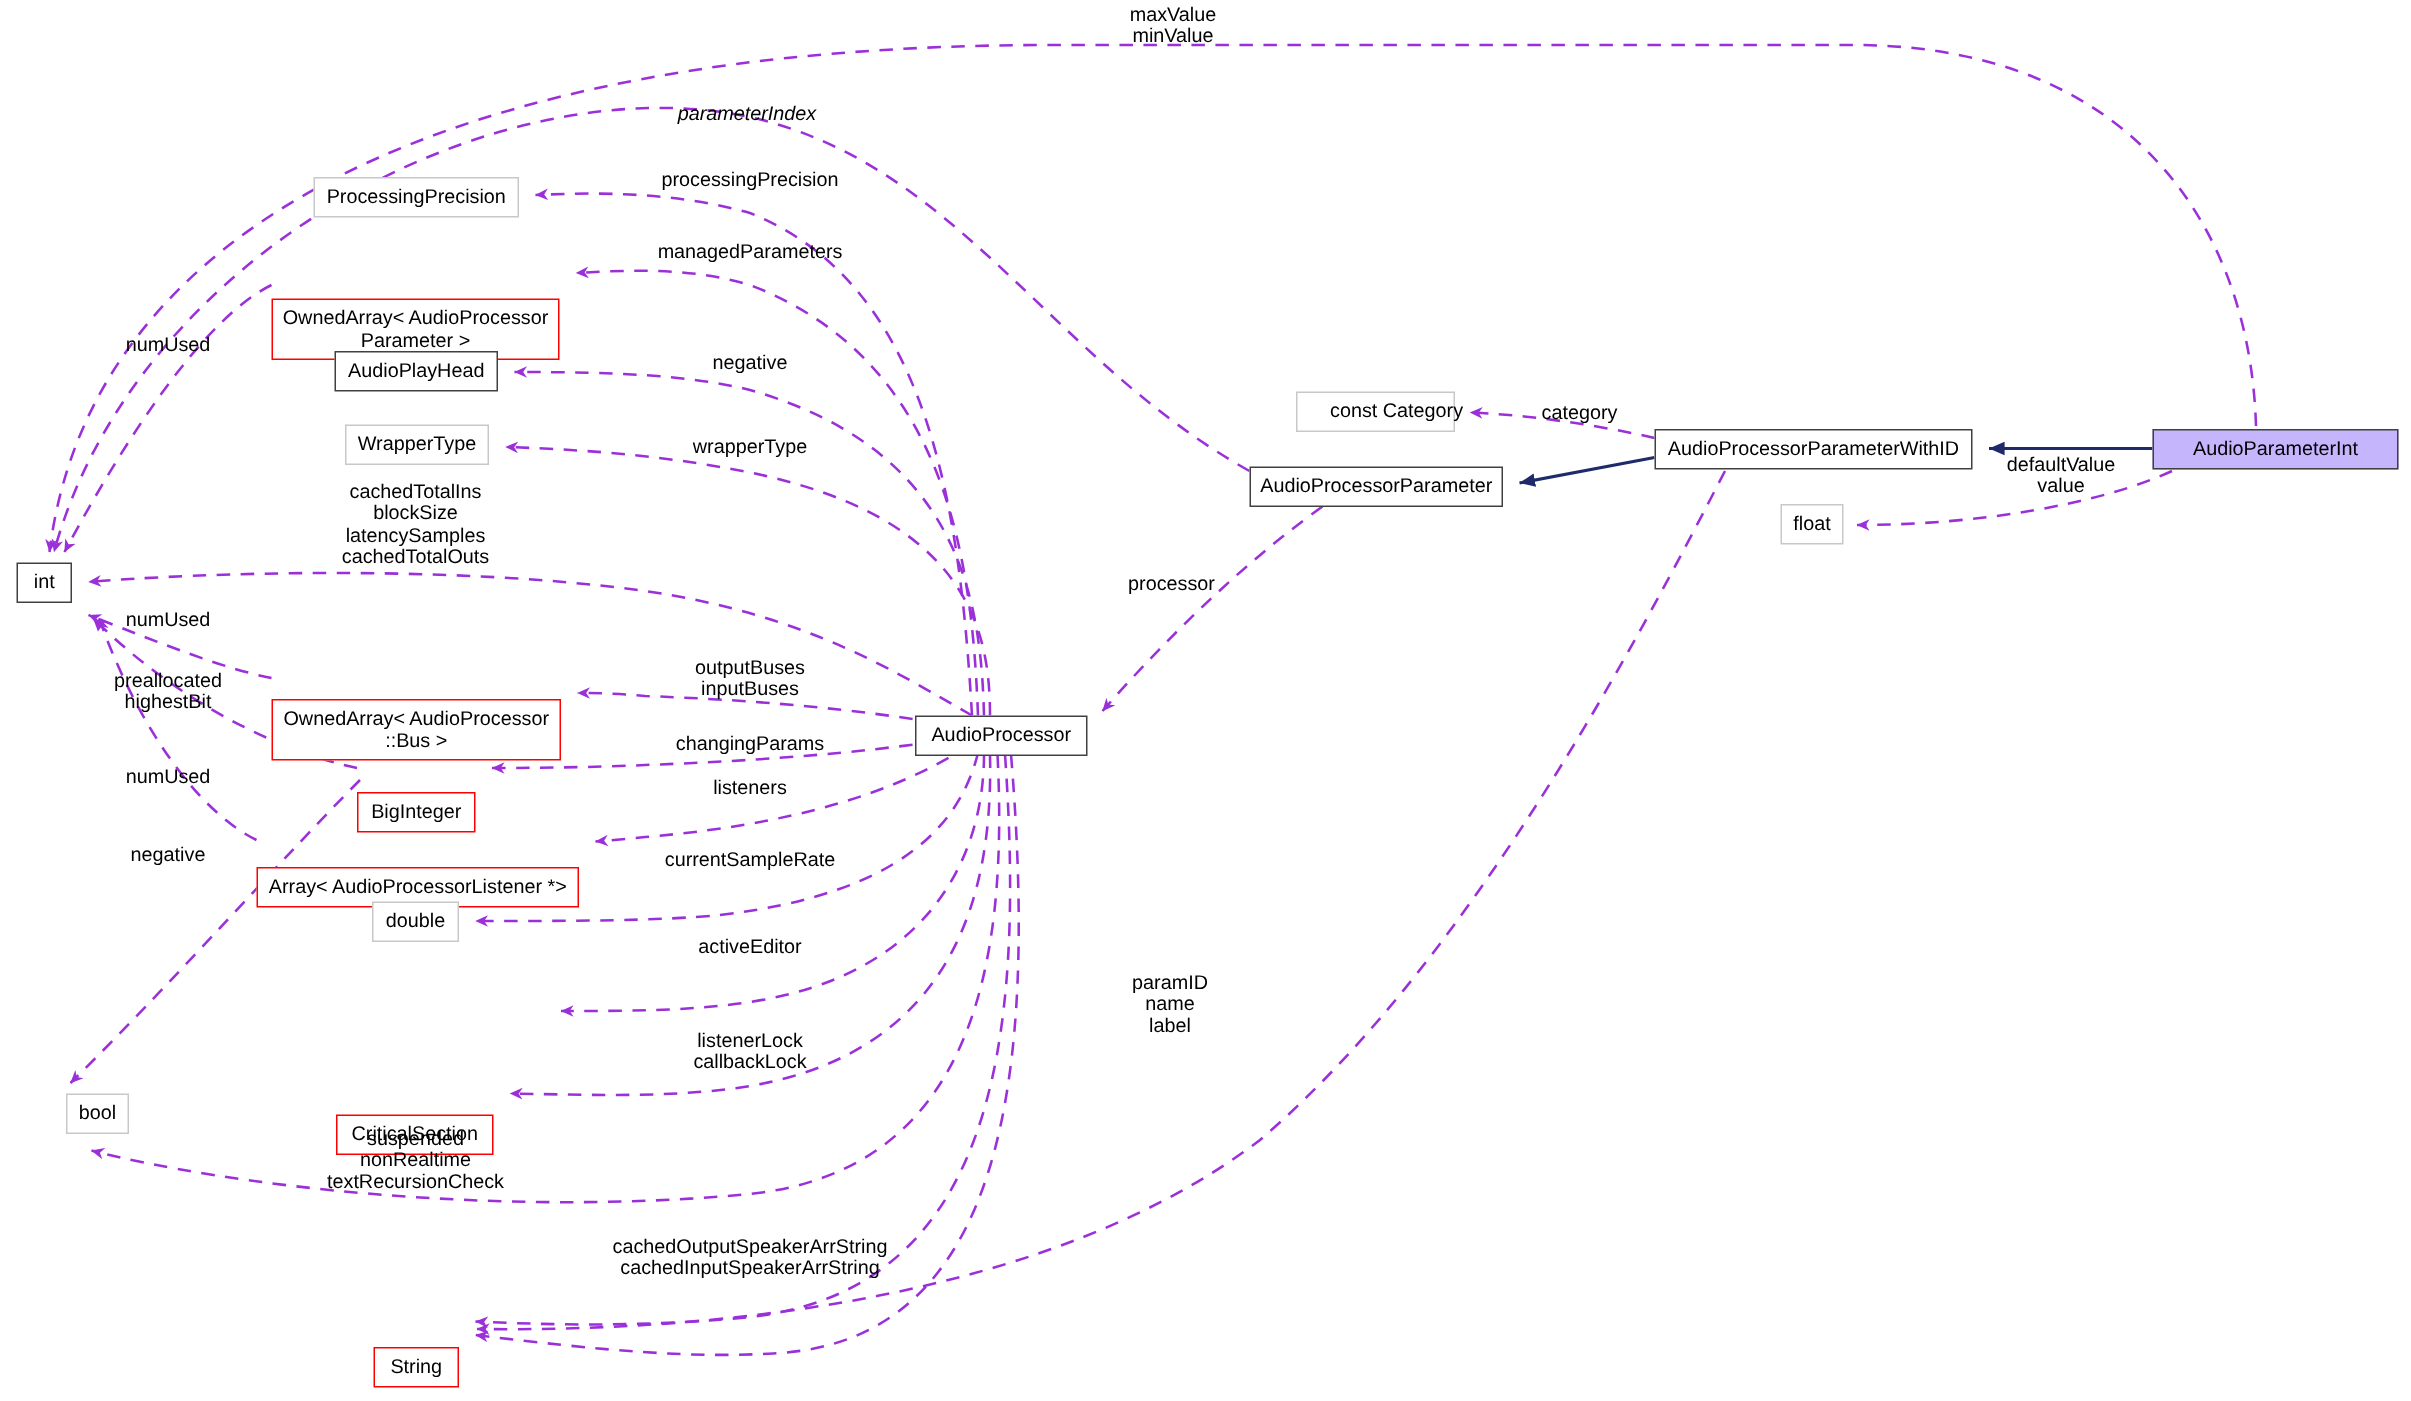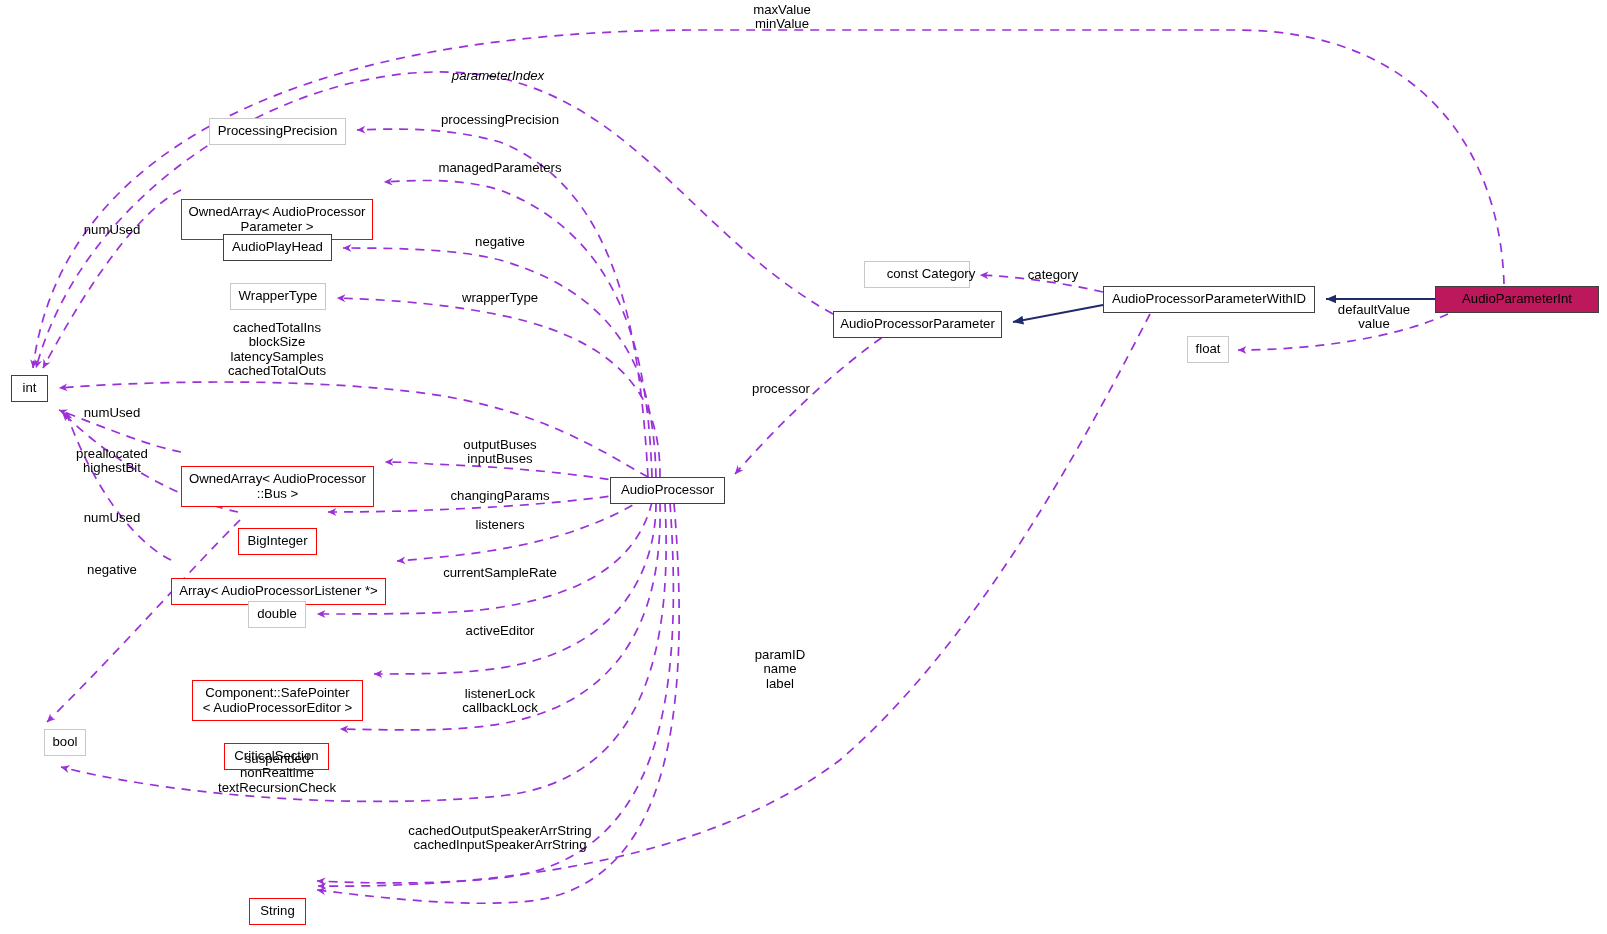--- a/index.html
+++ b/index.html
@@ -6,21 +6,21 @@
   body{width:1607px;height:934px;overflow:hidden;
        font-family:"Liberation Sans","DejaVu Sans",sans-serif;}
   #diagram{position:relative;width:1607px;height:934px;background:#fff;}
   svg.edges{position:absolute;left:0;top:0;width:1607px;height:934px;pointer-events:none;}
   .node{position:absolute;box-sizing:border-box;display:flex;align-items:center;
         justify-content:center;text-align:center;background:#ffffff;
         font-size:13.2px;color:#000;line-height:14.6px;white-space:pre;}
   .node.plain{border:1px solid #c8c8c8;}
   .node.solid{border:1.6px solid #404040;}
   .node.red{border:1.6px solid #ff0000;margin-top:28px;}
-  .node.cur{border:1.6px solid #404040;background:#be185d;}
+  .node.cur{border:1.6px solid #404040;background:#c4b5fd;}
   .elabel{position:absolute;font-size:13.2px;color:#000;line-height:14.4px;
           text-align:center;white-space:pre;transform:translateX(-50%);}
 </style>
 </head>
 <body>
 
 <div id="diagram">
 
   <svg class="edges" viewBox="0 0 1607 934" xmlns="http://www.w3.org/2000/svg">
     <defs>
@@ -79,22 +79,20 @@
   <div class="node plain" style="left:209px;top:118px;width:137px;height:27px;">ProcessingPrecision</div>
   <div class="node red" style="left:181px;top:171px;width:192px;height:41px;">OwnedArray&lt; AudioProcessor
 Parameter &gt;</div>
   <div class="node solid" style="left:223px;top:234px;width:109px;height:27px;">AudioPlayHead</div>
   <div class="node plain" style="left:230px;top:283px;width:96px;height:27px;">WrapperType</div>
   <div class="node red" style="left:181px;top:438px;width:193px;height:41px;">OwnedArray&lt; AudioProcessor
 ::Bus &gt;</div>
   <div class="node red" style="left:238px;top:500px;width:79px;height:27px;">BigInteger</div>
   <div class="node red" style="left:171px;top:550px;width:215px;height:27px;">Array&lt; AudioProcessorListener *&gt;</div>
   <div class="node plain" style="left:248px;top:601px;width:58px;height:27px;">double</div>
-  <div class="node red" style="left:192px;top:652px;width:171px;height:41px;">Component::SafePointer
-&lt; AudioProcessorEditor &gt;</div>
   <div class="node red" style="left:224px;top:715px;width:105px;height:27px;">CriticalSection</div>
   <div class="node red" style="left:249px;top:870px;width:57px;height:27px;">String</div>
   <div class="node solid" style="left:610px;top:477px;width:115px;height:27px;">AudioProcessor</div>
   <div class="node plain" style="left:864px;top:261px;width:106px;height:27px;padding-left:28px;">const Category</div>
   <div class="node solid" style="left:833px;top:311px;width:169px;height:27px;">AudioProcessorParameter</div>
   <div class="node plain" style="left:1187px;top:336px;width:42px;height:27px;">float</div>
   <div class="node solid" style="left:1103px;top:286px;width:212px;height:27px;">AudioProcessorParameterWithID</div>
   <div class="node cur" style="left:1435px;top:286px;width:164px;height:27px;">AudioParameterInt</div>
 
   <div class="elabel" style="left:782px;top:3px;">maxValue

